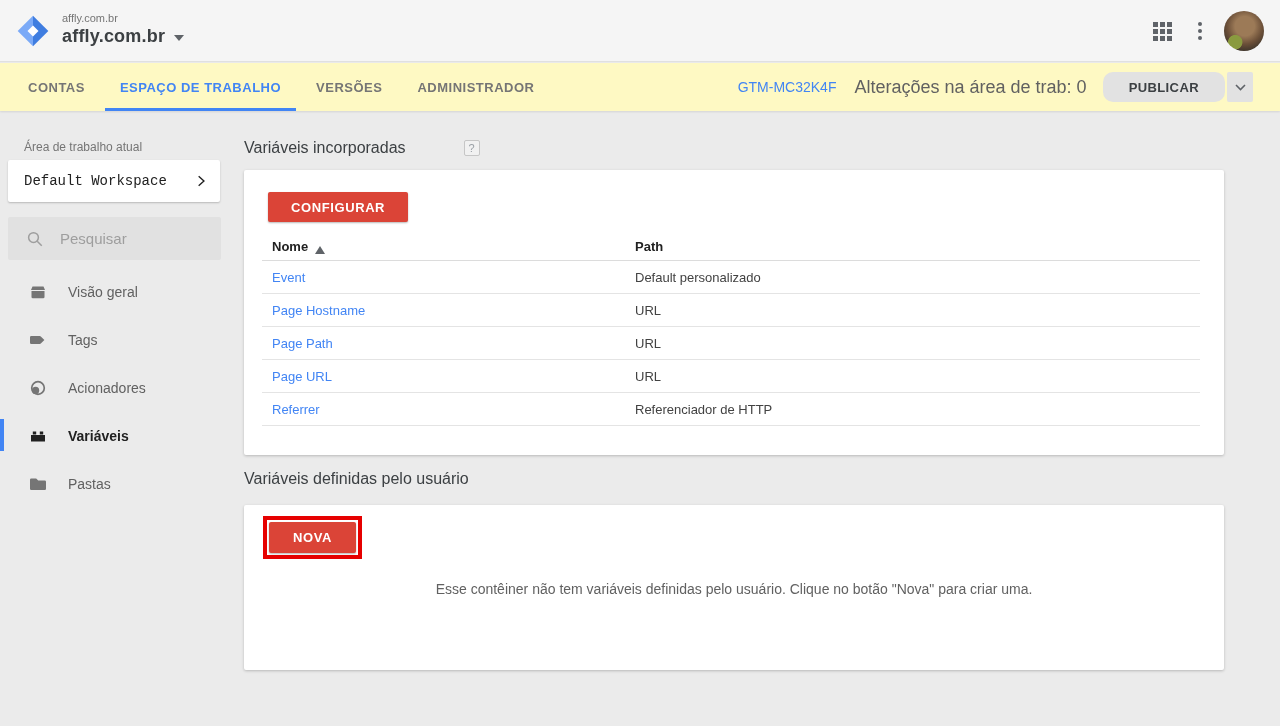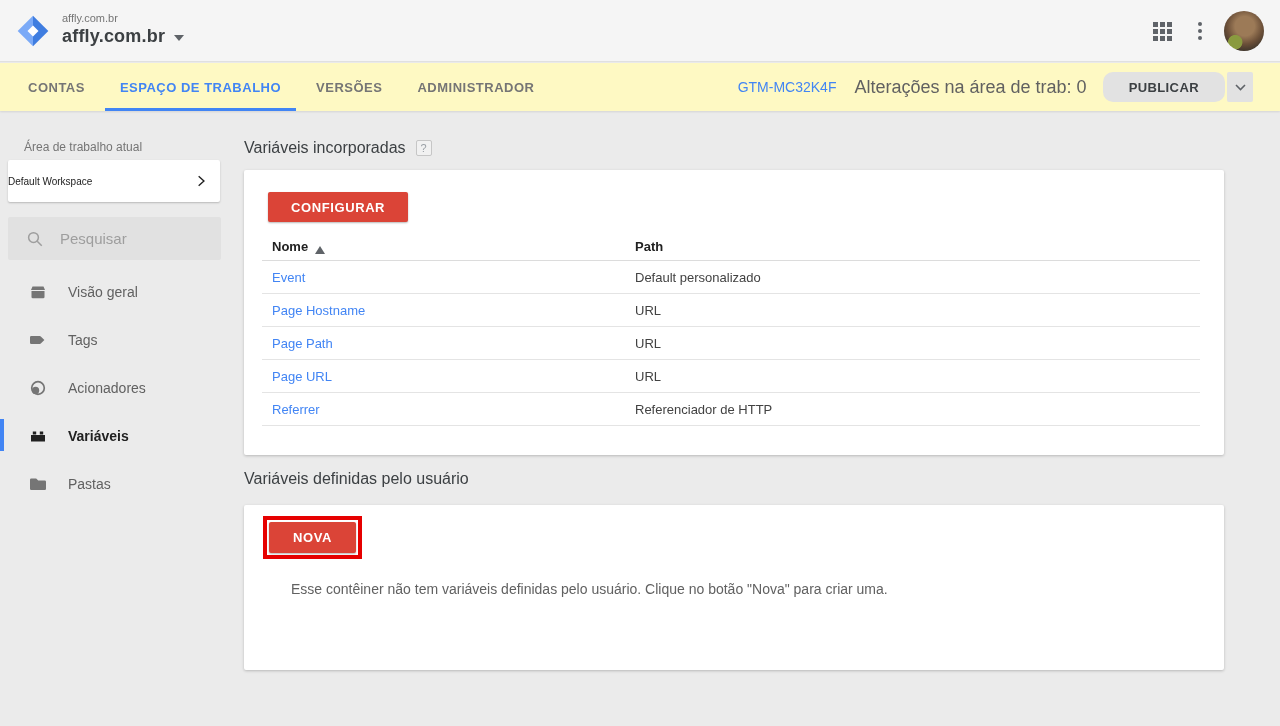--- a/index.html
+++ b/index.html
@@ -61,21 +61,21 @@
     display:flex; align-items:center; justify-content:center; cursor:pointer;
   }
   
   .sidebar { position:absolute; top:111px; left:0; width:236px; bottom:0; }
   .ws-label { position:absolute; left:24px; top:29px; font-size:12px; color:#757575; }
   .ws-card {
     position:absolute; left:8px; top:49px; width:212px; height:42px; background:#fff;
     border-radius:2px; box-shadow:0 1px 2px rgba(0,0,0,.22);
     display:flex; align-items:center; cursor:pointer;
   }
-  .ws-name { font-size:10px; color:#212121; flex:1; }
+  .ws-name { font-size:14px; color:#212121; margin-left:16px; flex:1;font-family:Liberation Mono, monospace; }
   .ws-chevron { margin-right:12px; display:flex; }
   .search-box {
     position:absolute; left:8px; top:106px; width:213px; height:43px; background:#e1e1e1;
     border-radius:2px; display:flex; align-items:center;
   }
   .search-box svg { margin-left:18px; }
   .search-input {
     border:none; background:transparent; outline:none; margin-left:16px; width:150px;
     font-family:"Liberation Sans",sans-serif; font-size:15px; color:#424242;
   }
@@ -85,21 +85,21 @@
     position:relative; height:48px; display:flex; align-items:center; cursor:pointer;
   }
   .nav-item .nicon { width:20px; height:20px; margin-left:28px; display:flex; }
   .nav-item .nlabel { font-size:14px; color:#616161; margin-left:20px; }
   .nav-item.active .nlabel { color:#212121; font-weight:bold; }
   .nav-item.active::before {
     content:""; position:absolute; left:0; top:7px; height:32px; width:4px; background:#4285f4;
   }
   
   .main { position:absolute; top:111px; left:236px; right:0; bottom:0; }
-  .sec-title { position:absolute; font-size:16px; color:#3c4043; }
+  .sec-title { position:absolute; font-size:16px; color:#3c4043;gap:48px; }
   .title1 { left:8px; top:28px; display:flex; align-items:center; }
   .help-badge {
     width:16px; height:16px; border:1px solid #c6c6c6; border-radius:2px; margin-left:10px;
     font-size:11px; color:#9aa0a6; display:flex; align-items:center; justify-content:center;
     background:#f1f1f1; cursor:pointer;
   }
   .card {
     position:absolute; left:8px; width:980px; background:#fff; border-radius:2px;
     box-shadow:0 1px 3px rgba(0,0,0,.22);
   }
@@ -120,22 +120,22 @@
   .vlink { color:#4285f4; text-decoration:none; cursor:pointer; }
   .sort-icon { margin-left:7px; display:flex; }
   .title2 { left:8px; top:359px; }
   .card2 { top:394px; height:165px; }
   .annotation-box {
     position:absolute; left:19px; top:11px; border:4px solid #e60000; padding:2px;
     display:inline-flex; background:transparent;
   }
   .nova-btn { width:87px; height:31px; }
   .empty-msg {
-    position:absolute; top:76px; left:0; right:0; text-align:left;
-    font-size:14px; color:#616161;margin-left:47px;
+    position:absolute; top:76px; left:0; right:0; text-align:center;
+    font-size:14px; color:#616161;
   }
 </style>
 </head>
 <body>
 
 <div class="topbar">
   <svg class="logo" width="34" height="34" viewBox="0 0 40 40">
     <polygon points="20,2 38,20 20,38" fill="#3f7de0"></polygon>
     <polygon points="20,2 2,20 20,38" fill="#7baaf7"></polygon>
     <polygon points="20,13.5 26.5,20 20,26.5 13.5,20" fill="#ffffff"></polygon>

